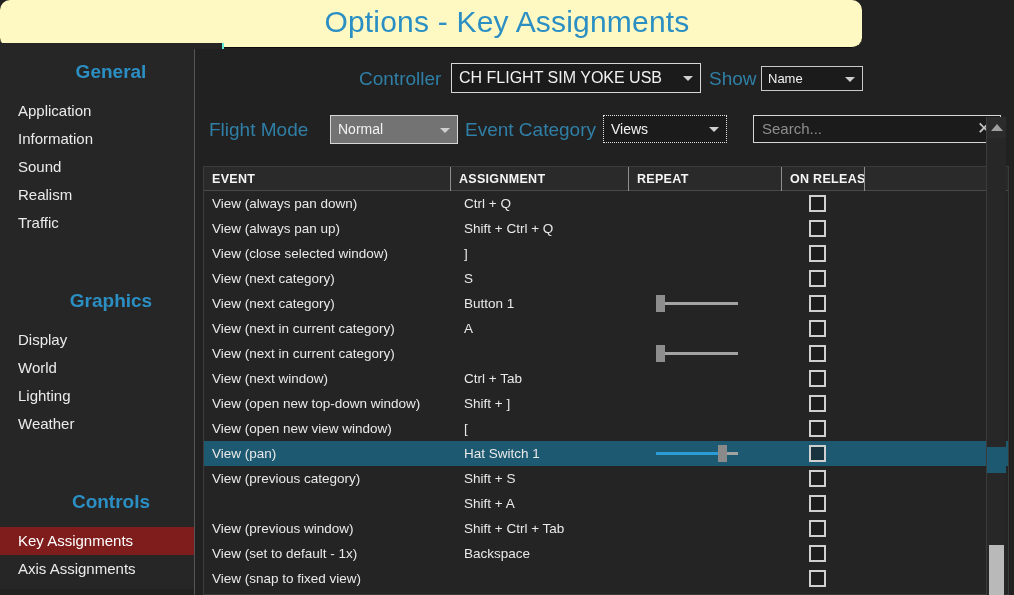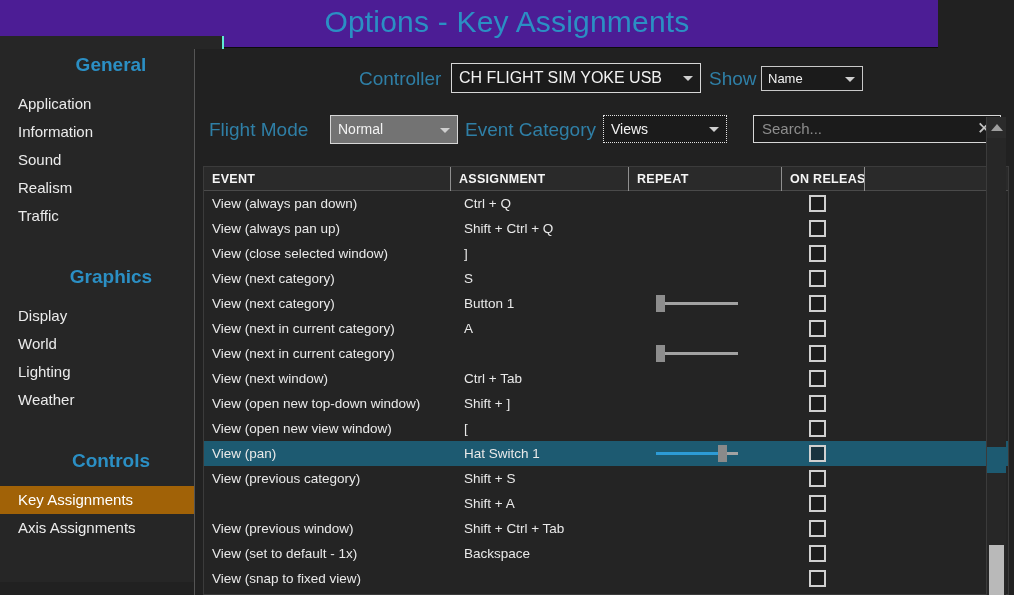--- a/index.html
+++ b/index.html
@@ -6,49 +6,50 @@
   html, body {
     width: 1014px; height: 595px;
     background: #1c1c1c;
     font-family: "Liberation Sans", sans-serif;
     overflow: hidden;
   }
   #app { position: relative; width: 1014px; height: 595px; background: #212121; }
 
   
   #titlebar {
-    position: absolute; left: 0; top: 0; width: 938px; height: 48px;
-    background: #4c1d95;
+    position: absolute; left: 0; top: 0; width: 862px; height: 48px;
+    background: #fef9c3;
     border-bottom: 1px solid #0c0c0c;
+    border-radius: 10px;
   }
   #title {
     position: absolute; left: 0; top: 5px; width: 1014px;
     text-align: center;
     font-size: 30px; font-weight: 400; color: #2b8fc4;
     letter-spacing: 0.2px;
   }
 
   
   #sidebar {
-    position: absolute; left: 0; top: 36px; width: 224px; height: 546px;
+    position: absolute; left: 0; top: 43px; width: 224px; height: 546px;
     background: #262626;
     border-right: 2px solid #5eead4;
     overflow: hidden;
   }
   .side-head {
     text-align: center; color: #2b8fc4;
     font-size: 19px; font-weight: bold;
-    margin-top: 20px; margin-bottom: 14px;
+    margin-top: 37px; margin-bottom: 14px;
   }
   .side-head.first { margin-top: 18px; }
   .side-item {
     color: #ebebeb; font-size: 15px;
     padding: 4px 0 4px 18px; line-height: 20px;
   }
-  .side-item.selected { background: #a16207; color: #ffffff; }
+  .side-item.selected { background: #7f1d1d; color: #ffffff; }
   .side-spacer { height: 16px; }
 
   
   #main {
     position: absolute; left: 194px; top: 49px;
     width: 820px; height: 546px;
     background: #212121;
     border-left: 1px solid #555;
   }
 

